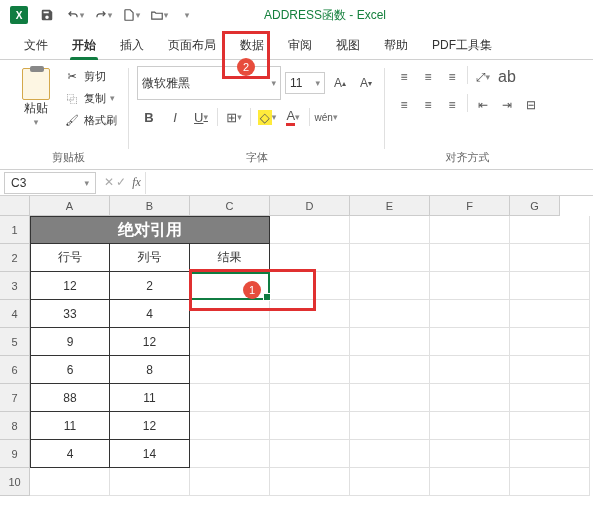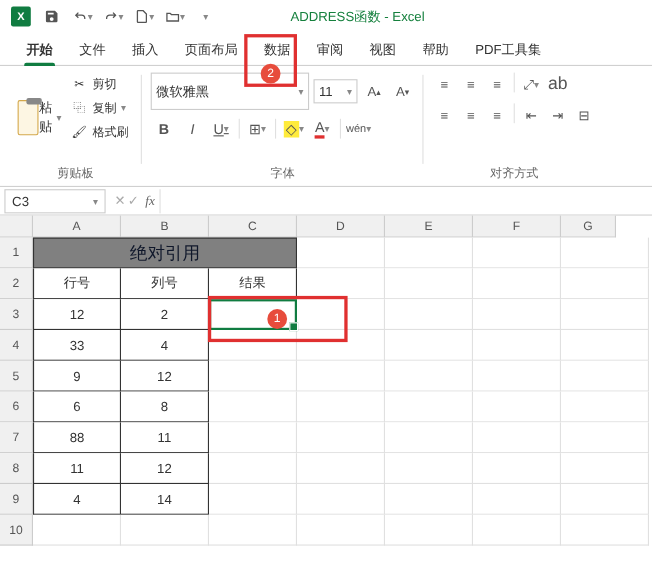--- a/index.html
+++ b/index.html
@@ -10,21 +10,21 @@
 .title-text{margin-left:60px;color:#15803d;font-size:12px}
 .tabs{height:30px;display:flex;align-items:center;padding:0 12px;gap:0;border-bottom:1px solid #d0d0d0}
 .tab{padding:0 12px;height:30px;line-height:30px;color:#333;cursor:pointer;position:relative}
 .tab.active{font-weight:bold}
 .tab.active::after{content:"";position:absolute;bottom:0;left:10px;right:10px;height:3px;background:#107c41;border-radius:2px 2px 0 0}
 .ribbon{height:110px;border-bottom:1px solid #d0d0d0;display:flex;padding:4px 8px 0}
 .ribbon-group{display:flex;flex-direction:column;padding:0 8px;position:relative}
 .ribbon-group:not(:last-child)::after{content:"";position:absolute;right:0;top:4px;bottom:20px;width:1px;background:#e0e0e0}
 .group-label{text-align:center;font-size:11px;color:#666;padding:4px 0}
 .clipboard-content{display:flex;gap:4px;flex:1}
-.paste-btn{width:40px;display:flex;flex-direction:row;align-items:center;padding-top:4px;gap:0}
+.paste-btn{width:40px;display:flex;flex-direction:column;align-items:center;padding-top:4px;gap:0}
 .paste-icon{width:28px;height:32px;border:1px solid #d4a84b;background:#fdf6e3;border-radius:2px;position:relative}
 .paste-icon::before{content:"";position:absolute;top:-3px;left:7px;width:14px;height:6px;background:#888;border-radius:2px}
 .clip-small-btns{display:flex;flex-direction:column;gap:2px;padding-top:2px}
 .small-btn{display:flex;align-items:center;gap:4px;padding:2px 4px;font-size:11px}
 .icon-placeholder{width:16px;height:16px;display:inline-flex;align-items:center;justify-content:center}
 .font-content{flex:1;display:flex;flex-direction:column;gap:6px;padding-top:2px;min-width:240px}
 .font-row1{display:flex;gap:4px;align-items:center}
 .font-name{flex:1;height:34px;border:1px solid #ccc;padding:0 4px;display:flex;align-items:center;justify-content:space-between;background:#fff}
 .font-size{width:40px;height:22px;border:1px solid #ccc;padding:0 4px;display:flex;align-items:center;justify-content:space-between;background:#fff}
 .font-btn{width:22px;height:22px;display:flex;align-items:center;justify-content:center;color:#555}
@@ -43,21 +43,21 @@
 .col-headers{display:flex;height:20px}
 .corner{width:30px;border-right:1px solid #ccc;border-bottom:1px solid #ccc;background:#f0f0f0}
 .col-h{width:80px;text-align:center;border-right:1px solid #ccc;border-bottom:1px solid #ccc;background:#f0f0f0;line-height:20px;font-size:11px;color:#555}
 .grid-body{display:flex}
 .row-headers{width:30px}
 .row-h{height:28px;line-height:28px;text-align:center;border-right:1px solid #ccc;border-bottom:1px solid #ccc;background:#f0f0f0;font-size:11px;color:#555}
 .cells{position:relative}
 .cell-row{display:flex;height:28px}
 .cell{width:80px;border-right:1px solid #e0e0e0;border-bottom:1px solid #e0e0e0;display:flex;align-items:center;justify-content:center;font-size:12px;background:#fff}
 .data-cell{border-right:1px solid #333;border-bottom:1px solid #333}
-.data-header{background:#808080;color:#0f172a;font-size:16px;font-weight:normal}
+.data-header{background:#808080;color:#ffffff;font-size:16px;font-weight:bold}
 .merged-title{width:240px}
 .selected-cell{border:2px solid #107c41;position:relative}
 .selected-cell::after{content:"";position:absolute;right:-3px;bottom:-3px;width:6px;height:6px;background:#107c41;border:1px solid #fff}
 .red-box{position:absolute;border:3px solid #e03030;pointer-events:none;z-index:10}
 .red-badge{position:absolute;width:18px;height:18px;border-radius:50%;background:#e74c3c;color:#fff;font-size:11px;display:flex;align-items:center;justify-content:center;z-index:11}
 .dd{font-size:9px;color:#888}
 svg{width:14px;height:14px}
 </style>
 </head>
 <body>
@@ -95,22 +95,22 @@
       </svg>
       <span class="dd">▾</span>
     </div>
   <div class="qat-btn">
       <span class="dd">▾</span>
     </div>
   <div class="title-text">ADDRESS函数 - Excel</div>
 </div>
 
 <div class="tabs">
+  <div class="tab">文件</div>
   <div class="tab active">开始</div>
-  <div class="tab">文件</div>
   <div class="tab">插入</div>
   <div class="tab">页面布局</div>
   <div class="tab">数据</div>
   <div class="tab">审阅</div>
   <div class="tab">视图</div>
   <div class="tab">帮助</div>
   <div class="tab">PDF工具集</div>
 </div>
 
 <div class="ribbon">

